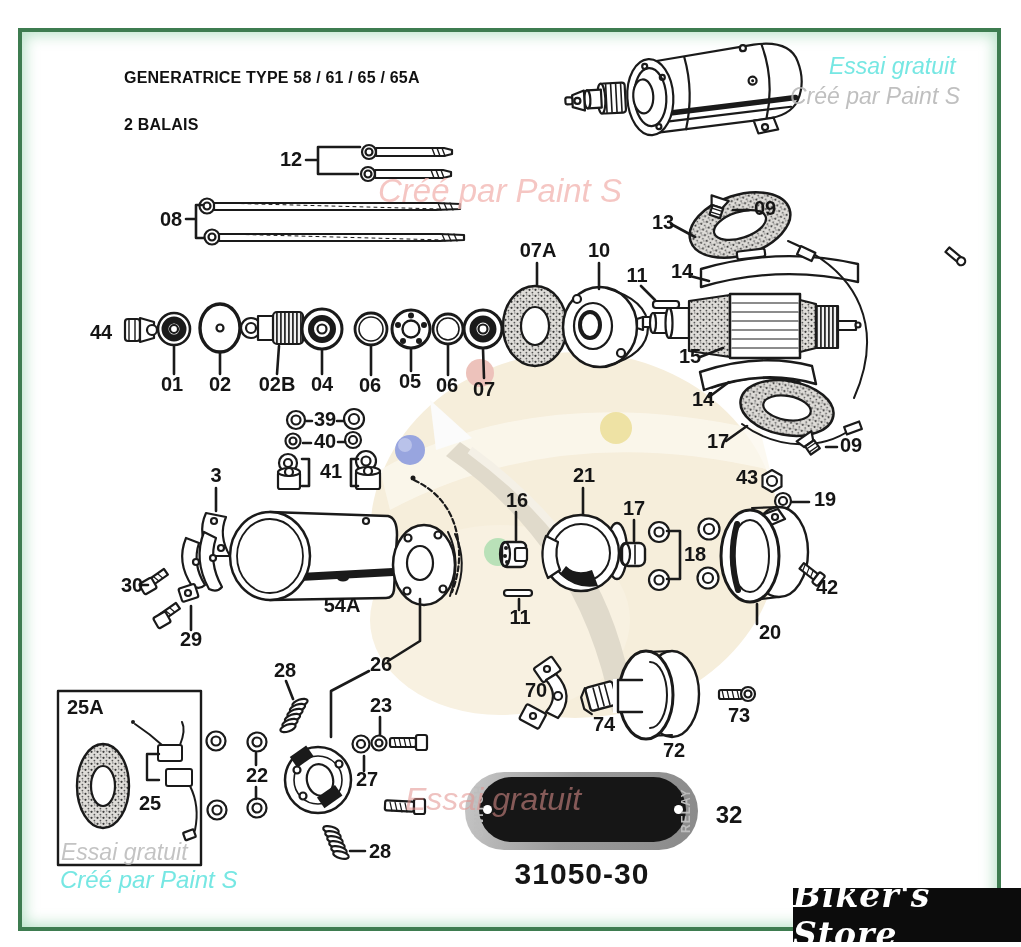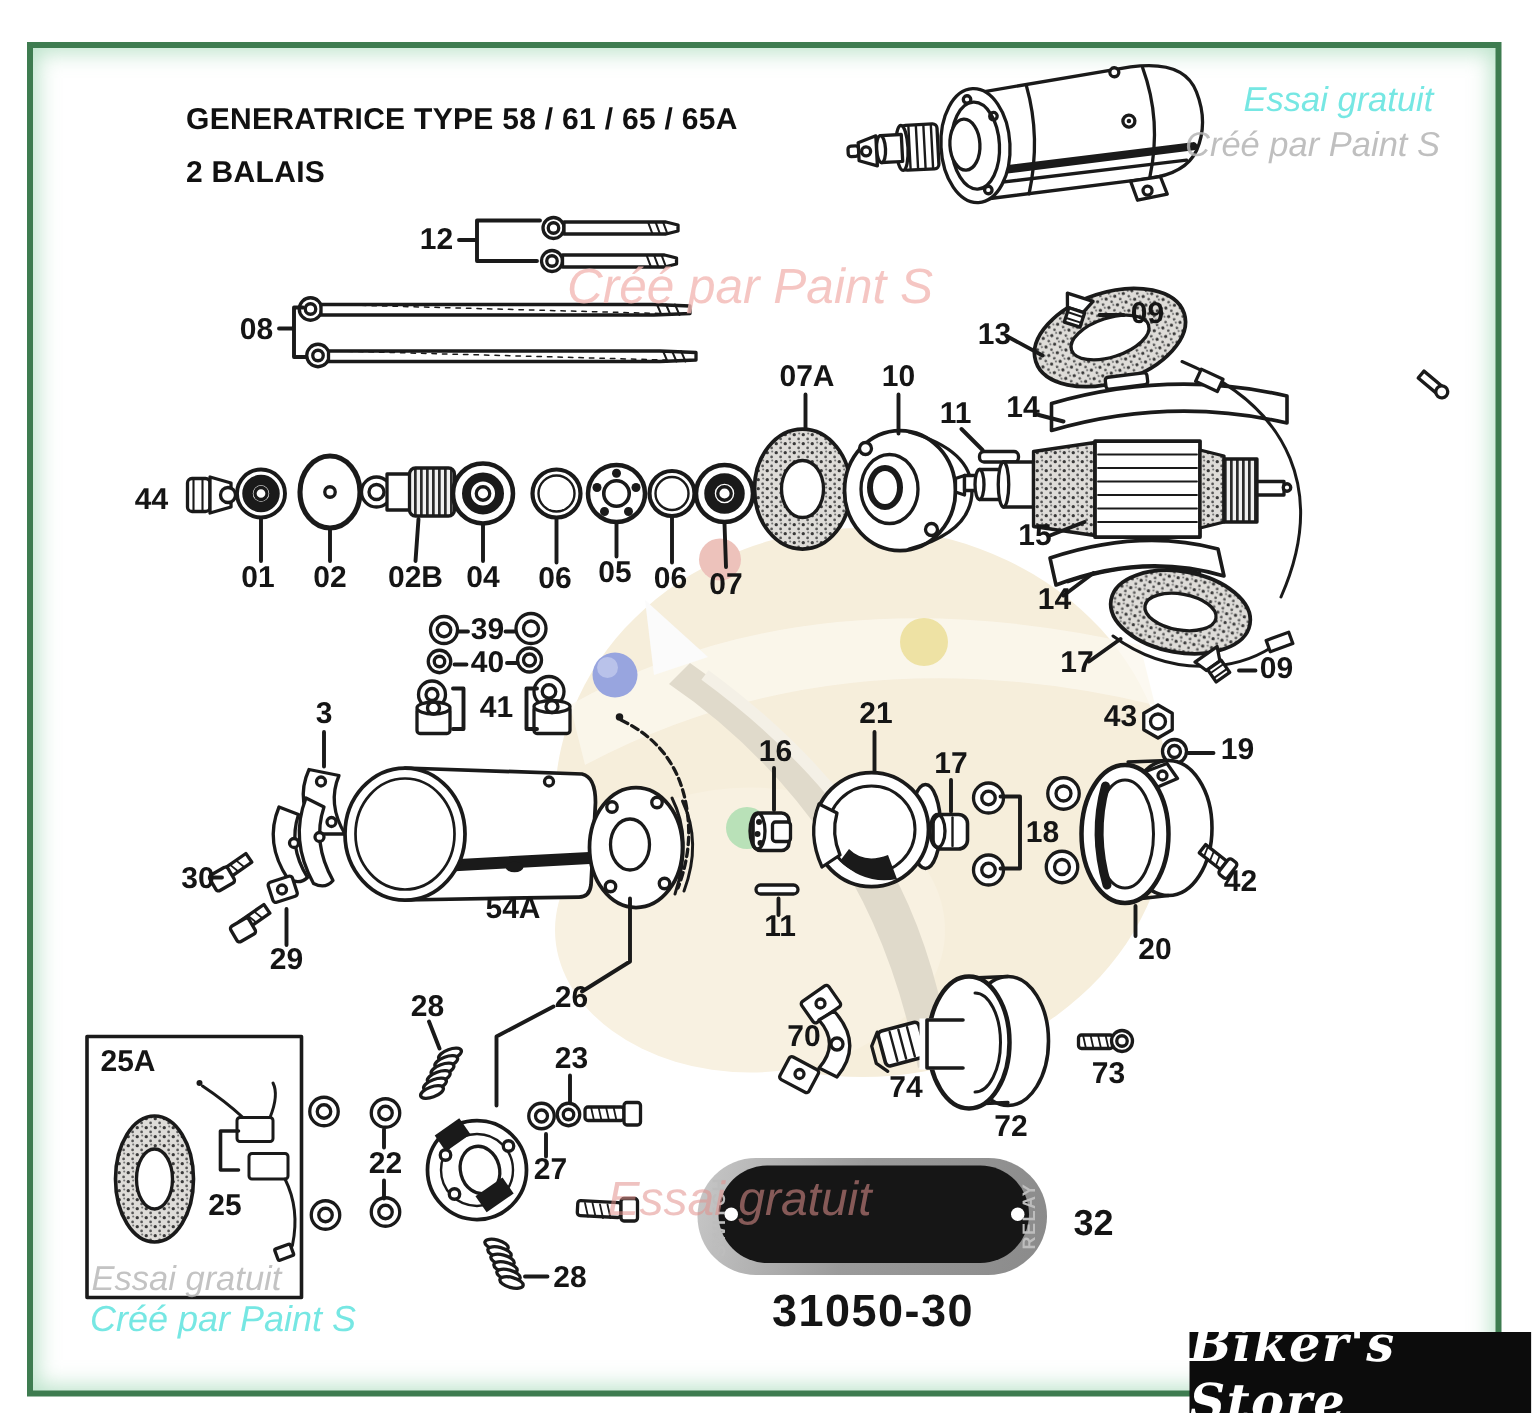--- a/index.html
+++ b/index.html
@@ -12,23 +12,23 @@
     --badge-rim:#9b9b9b;
     --store-bg:#0c0c0c;
   }
   html,body{margin:0;padding:0;background:#fff;}
   .page{position:relative;width:1021px;height:947px;background:#fff;overflow:hidden;
         font-family:"Liberation Sans",sans-serif;}
   .frame{position:absolute;left:18px;top:28px;width:975px;height:895px;
          border:4px solid var(--frame-green);
          box-shadow:inset 0 0 14px 3px rgba(120,200,150,.5);}
   .art{position:absolute;left:0;top:0;width:1021px;height:947px;}
-  .title{position:absolute;color:#111;font-weight:bold;font-size:20px;letter-spacing:.2px;white-space:nowrap;}
+  .title{position:absolute;color:#111;font-weight:bold;font-size:16px;letter-spacing:.2px;white-space:nowrap;}
   .t1{left:124px;top:69px;}
-  .t2{left:124px;top:104px;}
+  .t2{left:124px;top:116px;}
   .wm{position:absolute;white-space:nowrap;pointer-events:none;font-style:italic;}
   .wm-cyan{color:var(--watermark-cyan);}
   .wm-gray{color:var(--watermark-gray);}
   .wm-pink{color:var(--watermark-pink);}
   .wm-tr1{left:829px;top:53px;font-size:23px;}
   .wm-tr2{left:790px;top:83px;font-size:23px;opacity:.85;}
   .wm-mid{left:378px;top:172px;font-size:33px;opacity:.8;}
   .wm-badge{left:405px;top:781px;font-size:32px;opacity:.55;z-index:3;color:#e2928e;}
   .wm-bl1{left:61px;top:839px;font-size:23px;opacity:.8;}
   .wm-bl2{left:60px;top:866px;font-size:24px;}

